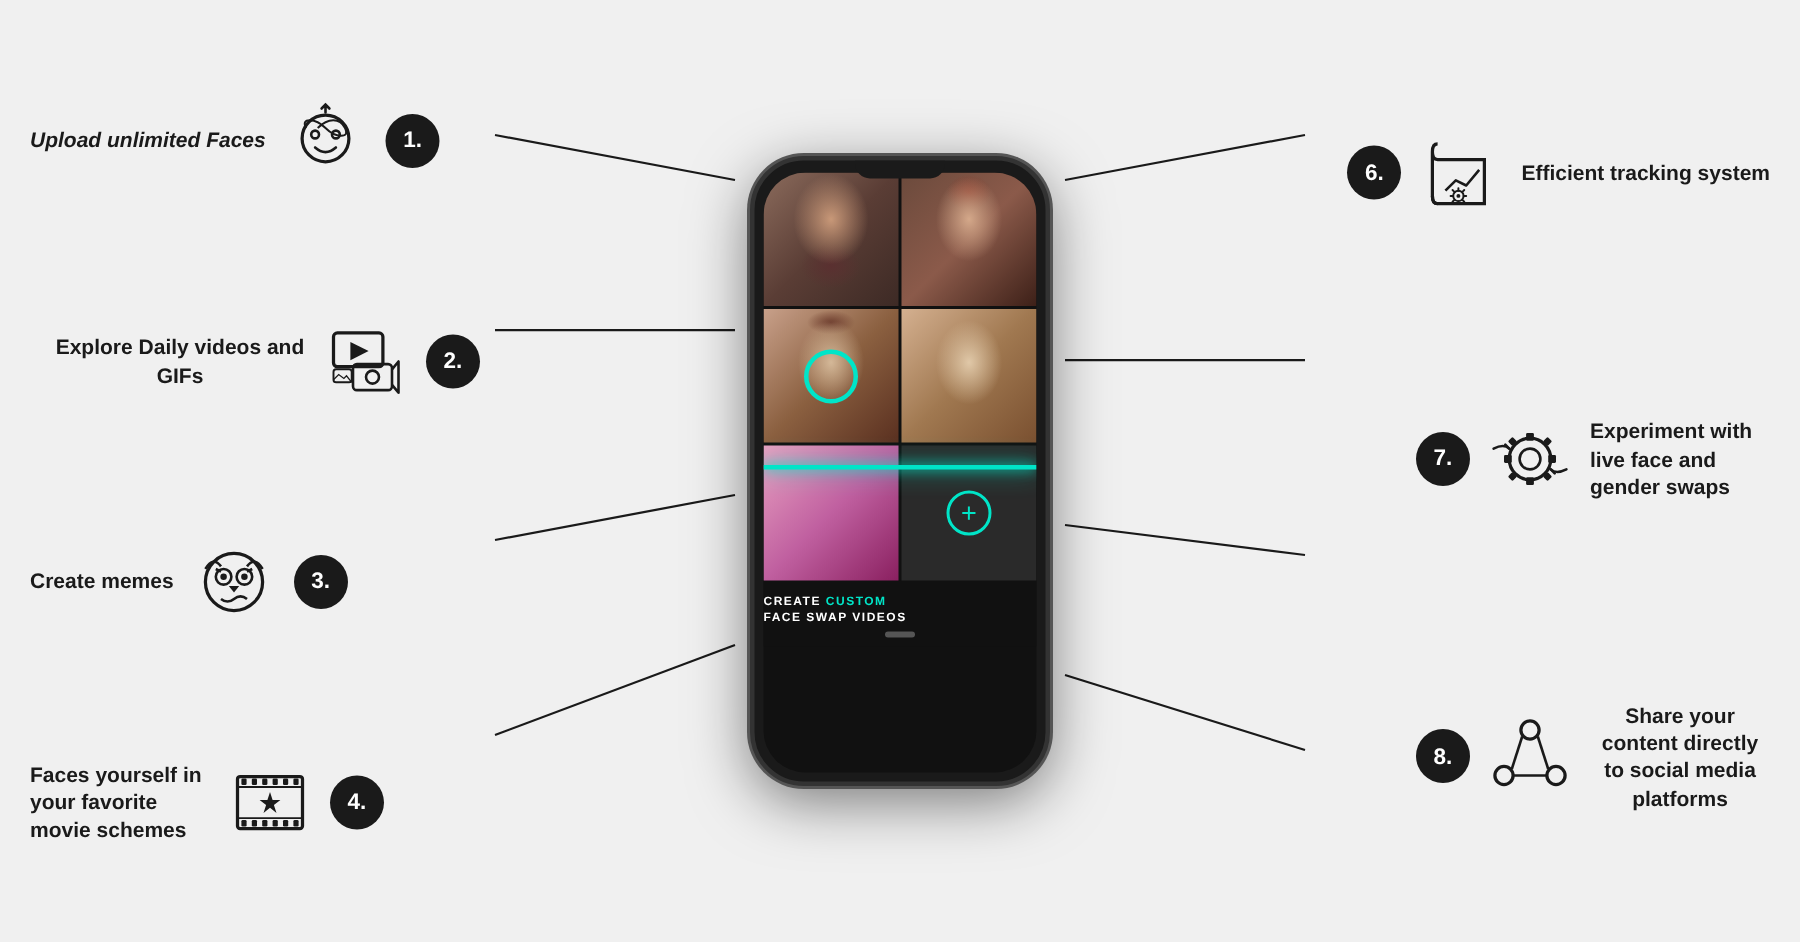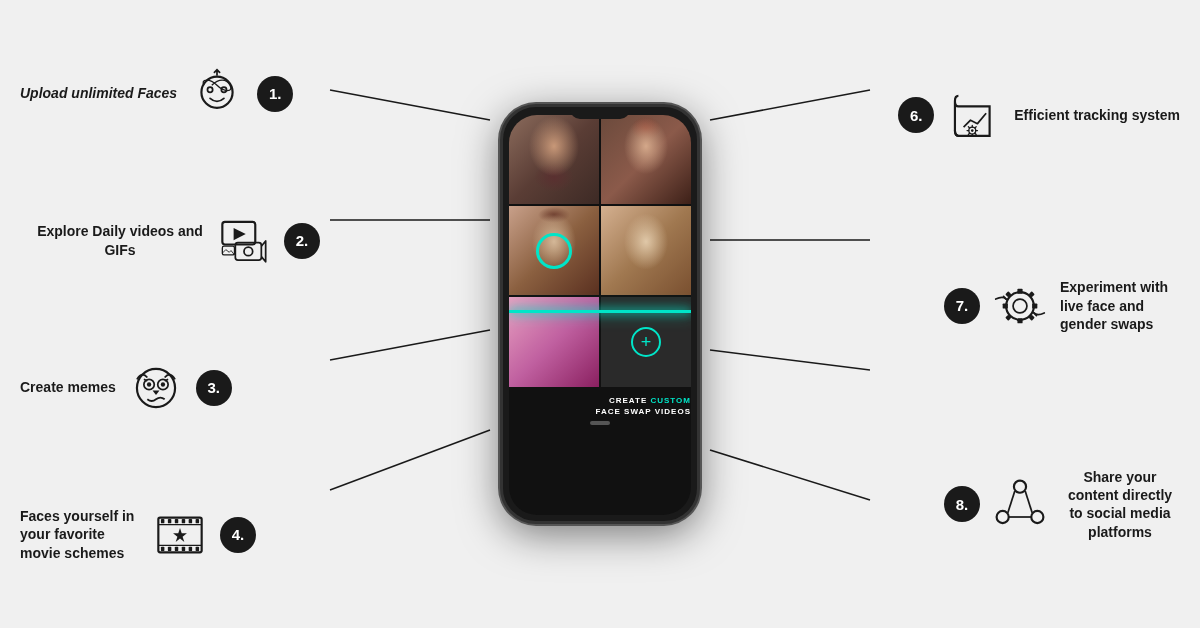--- a/index.html
+++ b/index.html
@@ -181,21 +181,21 @@
       display: flex;
       align-items: center;
       justify-content: center;
       color: #00e5c8;
       font-size: 18px;
     }
 
     .bottom-bar {
       background: #111;
       padding: 8px 0 6px;
-      text-align: right;
+      text-align: left;
     }
 
     .bottom-bar-text {
       font-size: 8px;
       font-weight: 900;
       letter-spacing: 1px;
       color: white;
       line-height: 1.4;
     }
 

